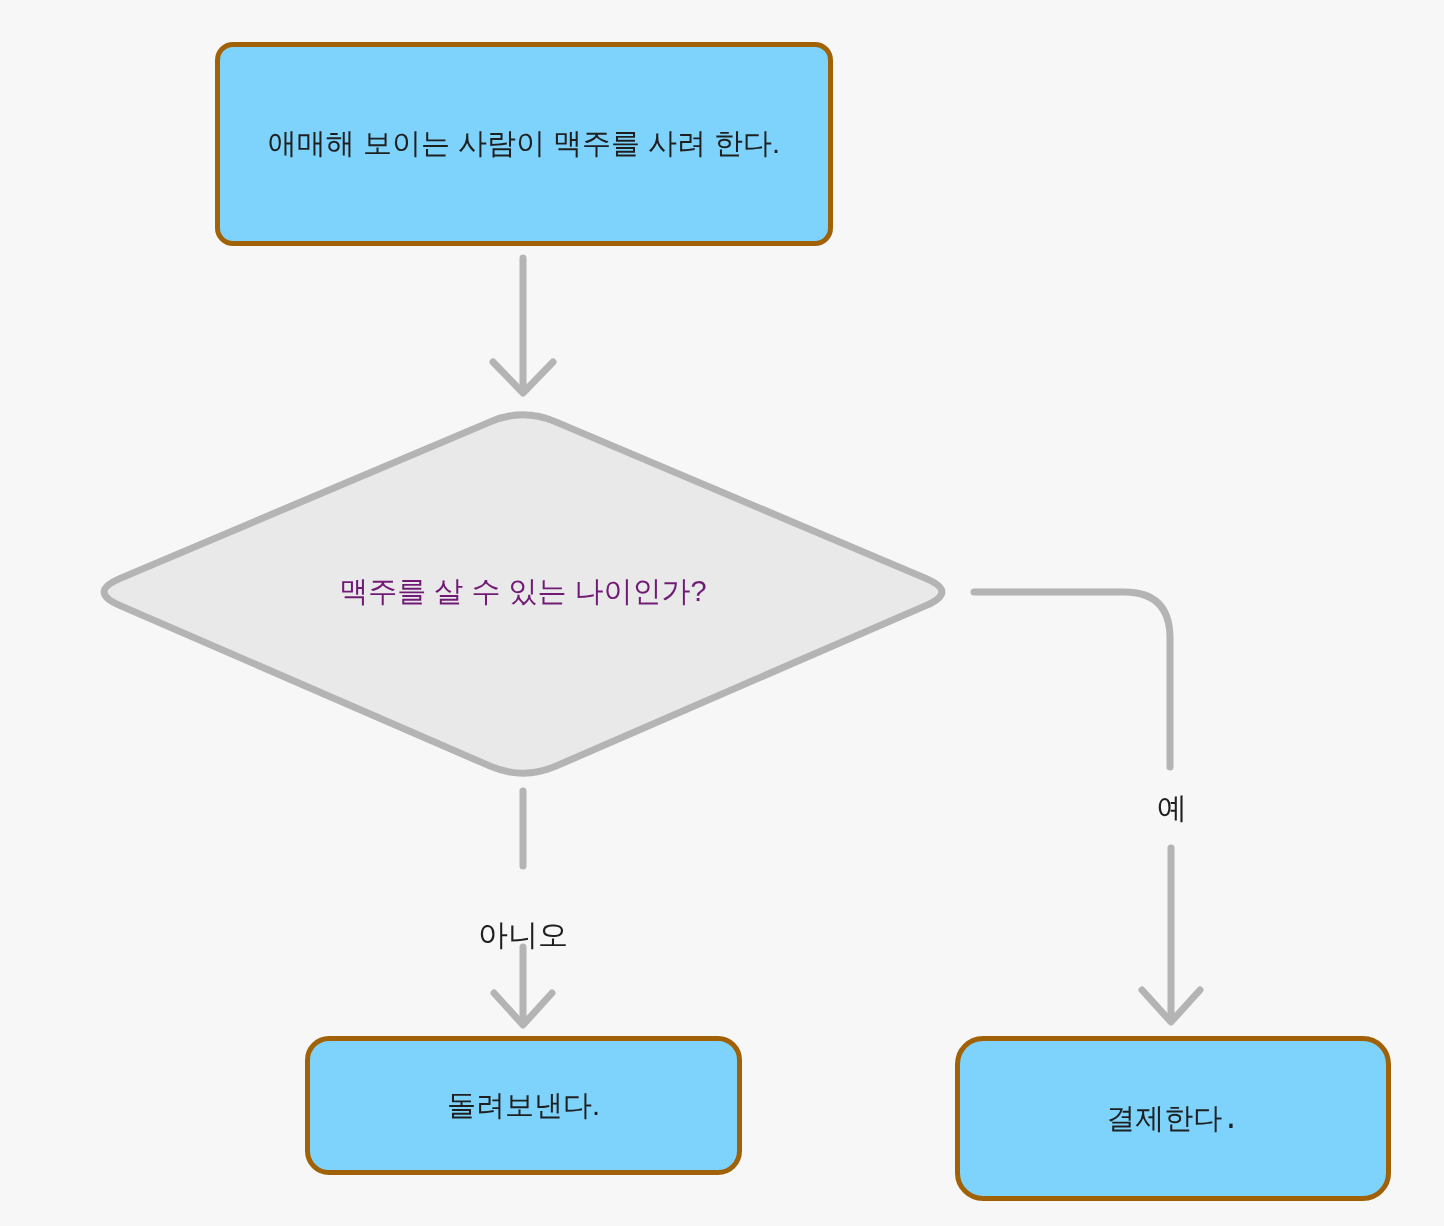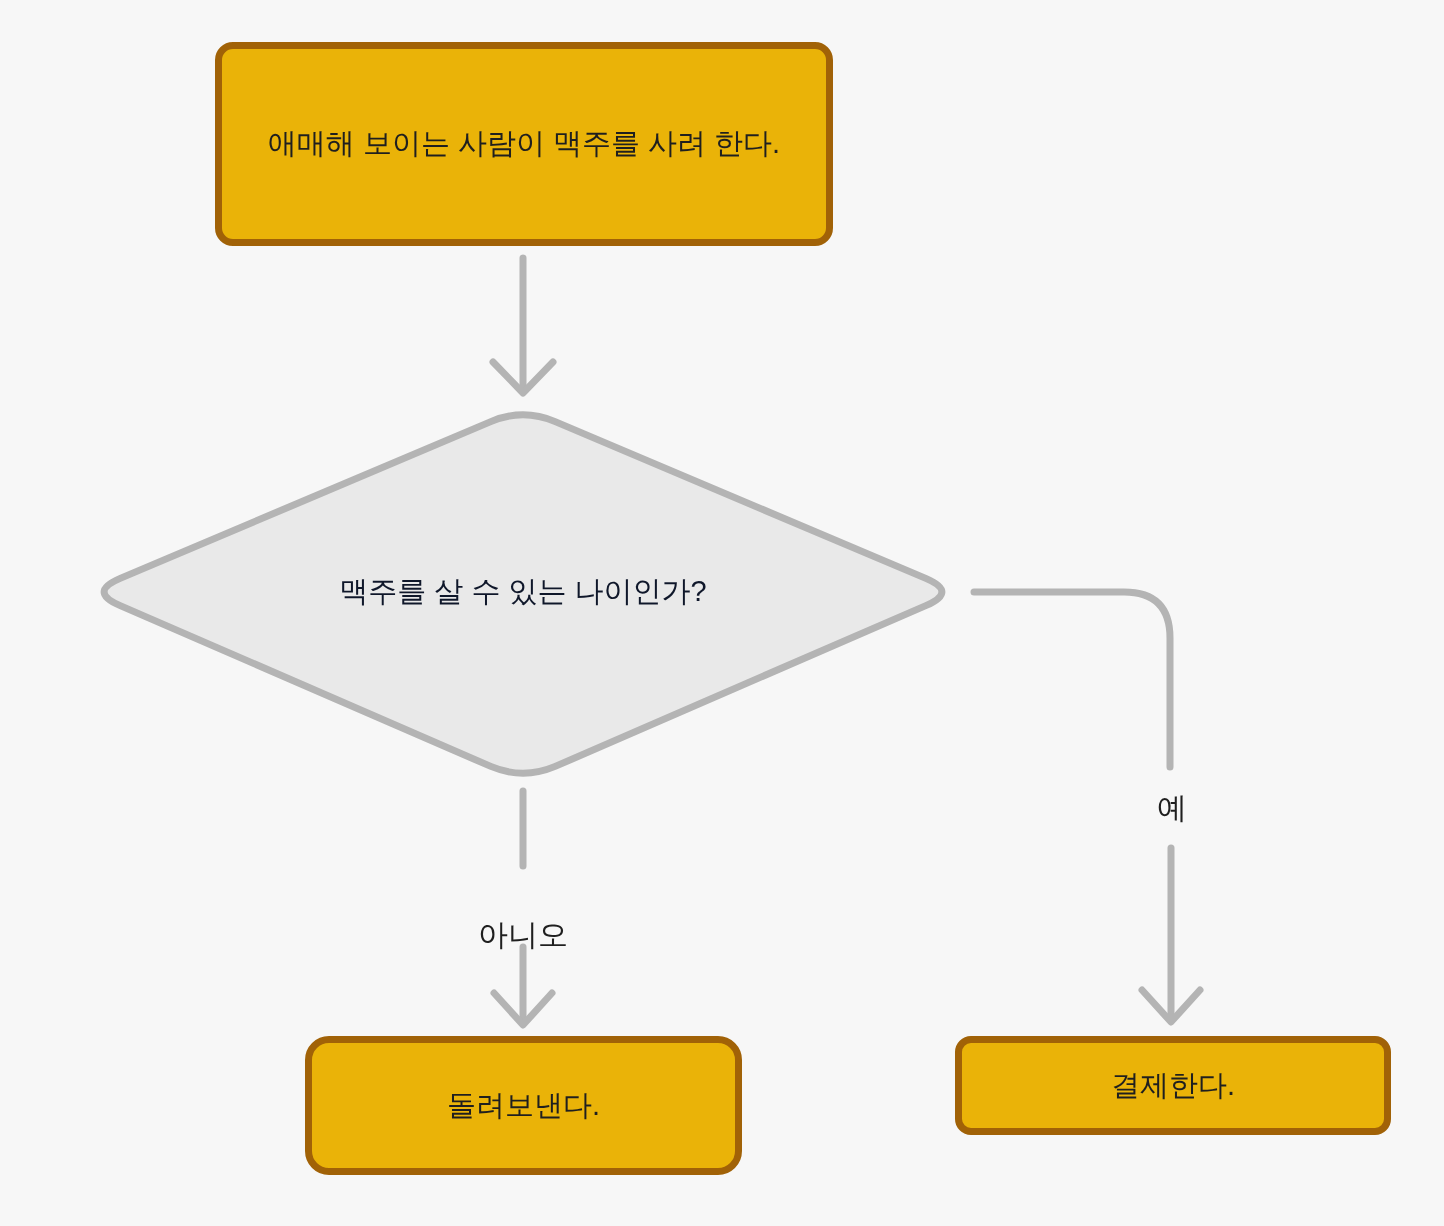--- a/index.html
+++ b/index.html
@@ -16,22 +16,22 @@
   }
   .connector-layer {
     position: absolute;
     inset: 0;
     width: 1444px;
     height: 1226px;
   }
   .node {
     position: absolute;
     box-sizing: border-box;
-    background: #eab308;
-    border: 7px solid #a16207;
+    background: #7dd3fc;
+    border: 5px solid #a16207;
     display: flex;
     flex-direction: row;
     align-items: center;
     justify-content: center;
     color: #1f1f1f;
     text-align: center;
   }
   .node.process {
     border-radius: 18px;
     font-size: 29px;
@@ -48,39 +48,40 @@
     left: 305px;
     top: 1036px;
     width: 437px;
     height: 139px;
     border-radius: 24px;
   }
   .node-pay {
     left: 955px;
     top: 1036px;
     width: 436px;
-    height: 99px;
-    border-radius: 16px;
+    height: 165px;
+    border-radius: 28px;
+    font-family: Liberation Mono, monospace;
   }
   .terminal-label {
     font-size: 29px;
     font-weight: 500;
   }
   .decision-text {
     position: absolute;
     left: 163px;
     top: 520px;
     width: 720px;
     height: 144px;
     display: flex;
     align-items: center;
     justify-content: center;
     font-size: 29px;
     font-weight: 500;
-    color: #0f172a;
+    color: #701a75;
     text-align: center;
   }
   .edge-label {
     position: absolute;
     color: #1f1f1f;
     font-size: 30px;
     font-weight: 500;
     text-align: center;
   }
   .edge-label-no {

